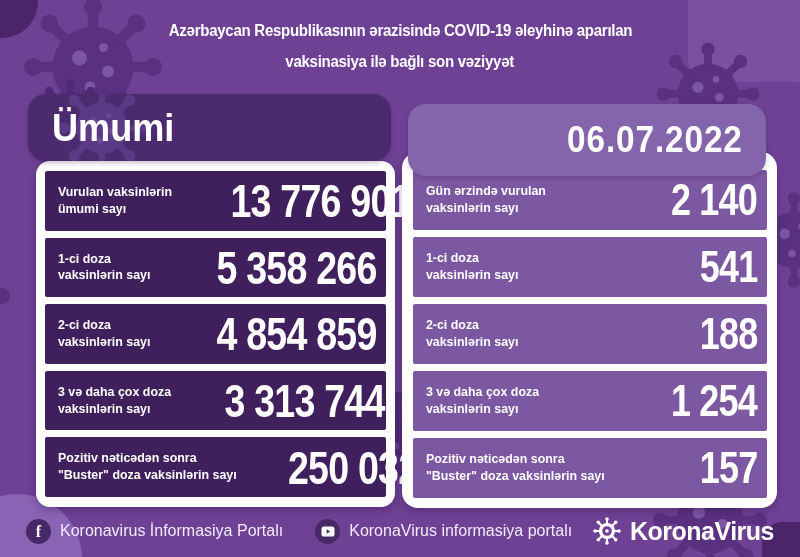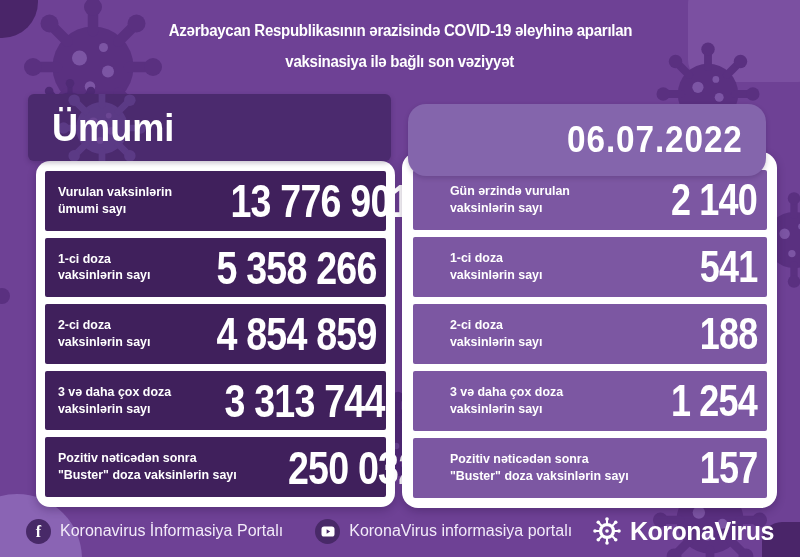--- a/index.html
+++ b/index.html
@@ -12,29 +12,29 @@
   .blob{position:absolute;border-radius:50%;z-index:0;}
   .corner-tl{position:absolute;left:-34px;top:-34px;width:72px;height:72px;border-radius:50%;background:#4A2569;z-index:0;}
   .light-tr{position:absolute;left:688px;top:-18px;width:130px;height:100px;border-radius:22px;background:#7B50A1;z-index:0;}
   .corner-br{position:absolute;left:762px;top:522px;width:90px;height:70px;border-radius:20px;background:#4A2569;z-index:0;}
 
   
   .title{position:absolute;top:15px;left:0;width:800px;text-align:center;z-index:2;color:#FFFFFF;font-weight:700;font-size:16px;line-height:31px;letter-spacing:-0.3px;}
   .title .cond{display:inline-block;transform:scaleX(0.94);transform-origin:center;white-space:nowrap;}
 
   
-  .left-head{position:absolute;left:28px;top:94px;width:363px;height:67px;border-radius:6px;background:#4B2A6E;overflow:hidden;z-index:2;box-shadow:0 2px 5px rgba(35,10,60,.25);}
+  .left-head{position:absolute;left:28px;top:94px;width:363px;height:67px;border-radius:18px;background:#4B2A6E;overflow:hidden;z-index:2;box-shadow:0 2px 5px rgba(35,10,60,.25);}
   .left-head .wm{position:absolute;left:26px;top:-14px;opacity:.9;}
   .left-head .t{position:absolute;left:24px;top:50%;transform:translateY(-50%) scaleX(.95);transform-origin:left center;color:#fff;font-size:38px;font-weight:700;}
   .panel{position:absolute;background:#FFFFFF;z-index:1;box-shadow:0 3px 8px rgba(35,10,60,.3);display:flex;flex-direction:column;box-sizing:border-box;gap:7px;}
   .panel-left{left:36px;top:161px;width:359px;height:346px;border-radius:14px;padding:10px 9px;}
   .panel-right{left:402px;top:152px;width:375px;height:356px;border-radius:16px;padding:18px 10px 10px 11px;}
   .row{flex:1;display:flex;align-items:center;justify-content:space-between;border-radius:2px;}
   .row-dark{background:#40205C;}
-  .row-light{background:#7C57A2;padding-left:24px;}
+  .row-light{background:#7C57A2;}
   .lbl{color:#fff;font-size:13.5px;font-weight:700;line-height:1.25;padding-left:14px;transform:scaleX(.92);transform-origin:left center;}
   .lbl span{display:block;white-space:nowrap;}
   .val{color:#fff;font-weight:700;padding-right:12px;transform:scaleX(.8);transform-origin:right center;white-space:nowrap;letter-spacing:-1px;}
   .val-big{font-size:47px;}
   .val-mid{font-size:45px;}
 
   
   .date-box{position:absolute;left:408px;top:104px;width:358px;height:72px;border-radius:18px;background:#8465AC;z-index:2;display:flex;align-items:center;justify-content:flex-end;box-shadow:0 2px 5px rgba(35,10,60,.2);}
   .date-box .d{color:#fff;font-size:37px;font-weight:700;padding-right:26px;transform:scaleX(.9);transform-origin:right center;letter-spacing:1px;}
 

